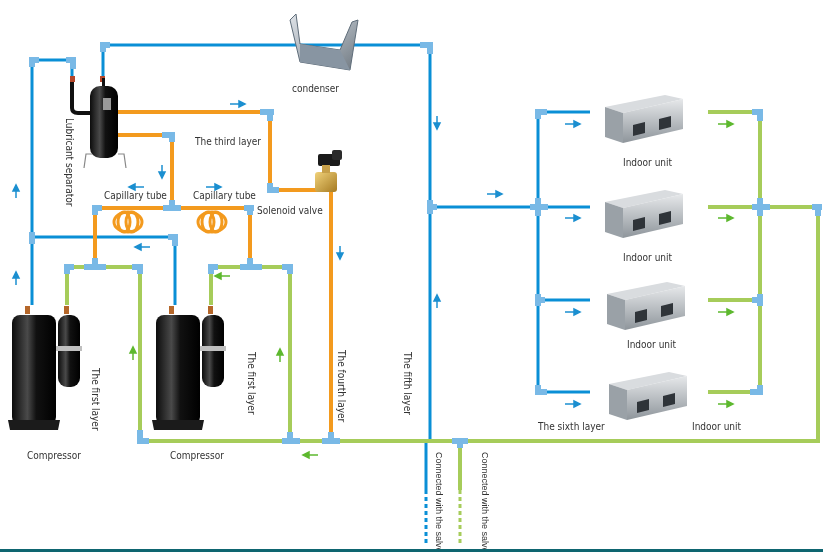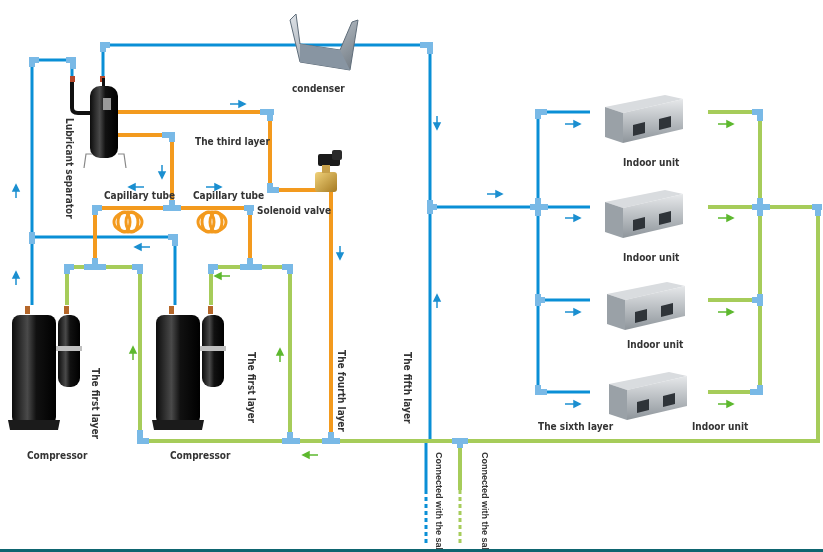--- a/index.html
+++ b/index.html
@@ -1,17 +1,17 @@
 <!DOCTYPE html>
 <html><head>
 <meta charset="utf-8">
 <style>
   html, body { margin: 0; padding: 0; background: #ffffff; }
   #canvas { position: relative; width: 823px; height: 552px; overflow: hidden; background: #ffffff;
-    font-family: "Liberation Sans", "DejaVu Sans", sans-serif; font-weight: bold; }
+    font-family: "Liberation Sans", "DejaVu Sans", sans-serif; }
   svg { position: absolute; left: 0; top: 0; }
   .lbl { font-family: "DejaVu Sans Condensed", "DejaVu Sans", "Liberation Sans", sans-serif; font-size: 10px; fill: #333333; }
   .lbl-s { font-family: "Liberation Sans", sans-serif; font-size: 9px; fill: #333333; }
   .bottom-bar { position: absolute; left: 0; bottom: 0; width: 823px; height: 3px; background: #0e6570; }
 </style>
 </head>
 <body>
 
 <div id="canvas">
 <svg width="823" height="552" viewBox="0 0 823 552">

